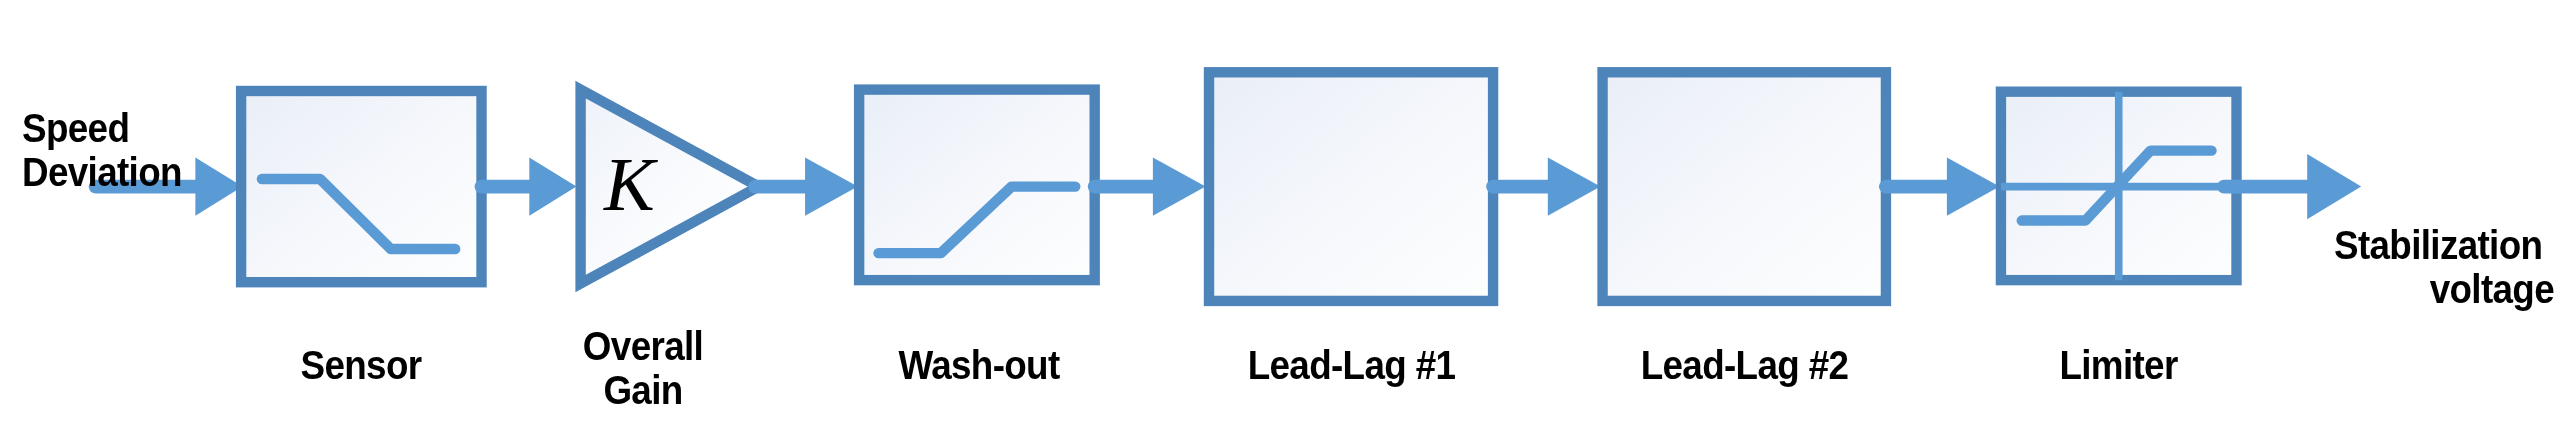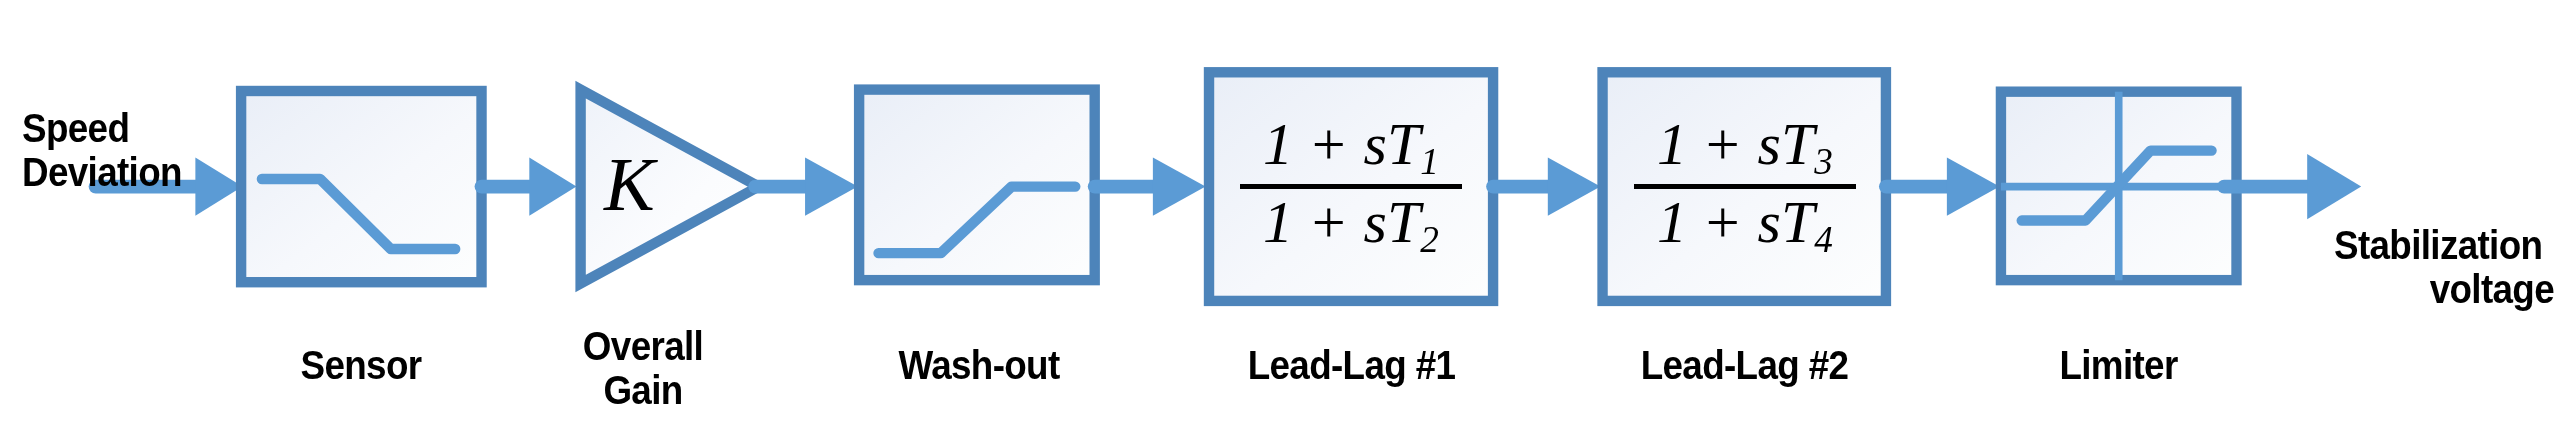--- a/index.html
+++ b/index.html
@@ -105,39 +105,21 @@
       <line x1="3210" y1="210" x2="3338" y2="210" stroke="#5b9bd5" stroke-width="20" stroke-linecap="round"></line>
       <polygon points="3330,163 3408,210 3330,257" fill="#5b9bd5"></polygon>
     </g>
   </svg>
 
   <div class="lbl l" style="left:22px;top:65px;">Speed</div>
   <div class="lbl l" style="left:22px;top:109px;">Deviation</div>
 
   <div class="kchar" style="left:604px;top:105px;">K</div>
 
-  <div class="tf" style="left:1240px;top:40px;width:222px;height:211px;">
-    <div class="num">
-      <span>1 + s</span><span>T</span><sub class="upright">1</sub>
-    </div>
-    <div class="bar"></div>
-    <div class="den">
-      <span>1 + s</span><span>T</span><sub class="upright">2</sub>
-    </div>
-  </div>
 
-  <div class="tf" style="left:1634px;top:40px;width:222px;height:211px;">
-    <div class="num">
-      <span>1 + s</span><span>T</span><sub class="upright">3</sub>
-    </div>
-    <div class="bar"></div>
-    <div class="den">
-      <span>1 + s</span><span>T</span><sub class="upright">4</sub>
-    </div>
-  </div>
 
   <div class="lbl c" style="left:241px;top:302px;width:240px;">Sensor</div>
 
   <div class="lbl c" style="left:539px;top:283px;width:208px;">Overall</div>
   <div class="lbl c" style="left:539px;top:327px;width:208px;">Gain</div>
 
   <div class="lbl c" style="left:844px;top:302px;width:270px;">Wash-out</div>
 
   <div class="lbl c" style="left:1199px;top:302px;width:305px;">Lead-Lag #1</div>
 

